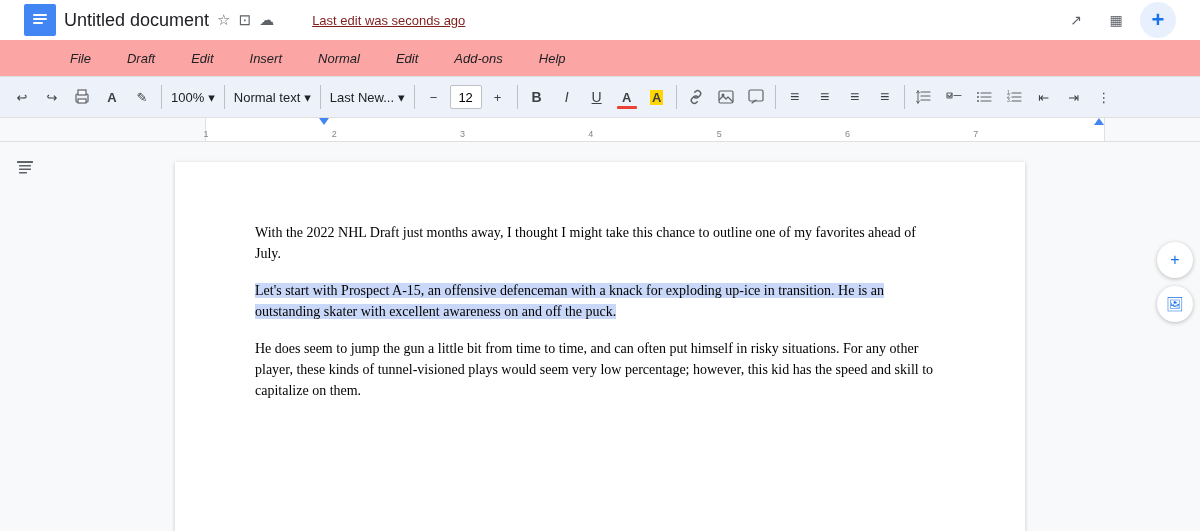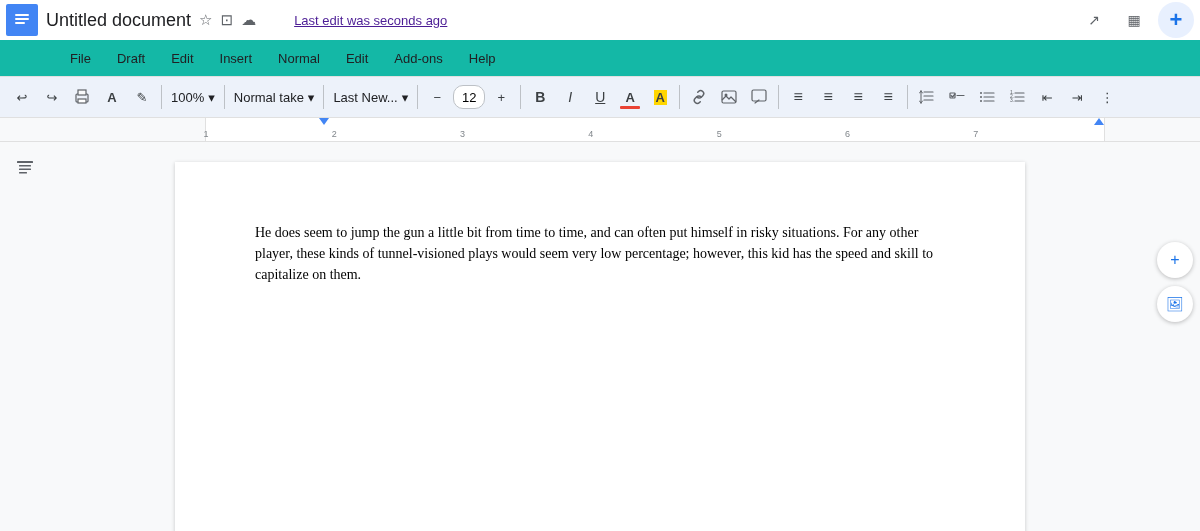--- a/index.html
+++ b/index.html
@@ -19,23 +19,24 @@
       font-size: 18px;
       color: #202124;
       font-weight: 400;
     }
 
     
     .menu-bar {
       display: flex;
       align-items: center;
       padding: 0 12px 0 60px;
-      background: #14b8a6;
+      background: #fca5a5;
       height: 36px;
-      gap: 6px;
+      gap: 16px;
+      font-style: italic;
     }
     .menu-item {
       padding: 4px 10px;
       cursor: pointer;
       border-radius: 4px;
       font-size: 13px;
       color: #202124;
     }
     .last-edit {
       font-size: 13px;
@@ -101,21 +102,21 @@
       align-items: center;
       gap: 2px;
     }
     .font-size-input {
       width: 32px;
       height: 24px;
       border: 1px solid #bdc1c6;
       text-align: center;
       font-size: 13px;
       background: white;
-      border-radius: 10px;
+      border-radius: 2px;
     }
     .bold-btn { font-weight: bold; font-size: 14px; }
     .italic-btn { font-style: italic; font-size: 14px; }
     .underline-btn { text-decoration: underline; font-size: 14px; }
 
     
     .ruler {
       height: 24px;
       background: #f8f9fa;
       border-bottom: 1px solid #e0e0e0;
@@ -209,21 +210,21 @@
       cursor: pointer;
       font-size: 16px;
       color: #1a73e8;
     }
 
     
     .full-header {
       display: flex;
       align-items: center;
       background: #fff;
-      padding: 4px 6px;
+      padding: 4px 24px;
       height: 40px;
       gap: 8px;
     }
     .full-header-right {
       margin-left: auto;
       display: flex;
       align-items: center;
       gap: 8px;
     }
     .circle-btn {
@@ -247,21 +248,21 @@
       <rect width="20" height="26" rx="2" fill="#4285F4"></rect>
       <rect x="3" y="7" width="14" height="2" rx="1" fill="white"></rect>
       <rect x="3" y="11" width="14" height="2" rx="1" fill="white"></rect>
       <rect x="3" y="15" width="10" height="2" rx="1" fill="white"></rect>
     </svg>
   </div>
   <span class="doc-title">Untitled document</span>
   <span style="color:#5f6368;font-size:15px;">☆</span>
   <span style="color:#5f6368;font-size:15px;">⊡</span>
   <span style="color:#5f6368;font-size:15px;">☁</span>
-  <span class="last-edit" style="margin-left:30px;font-size:13px;color:#4c1d95;text-decoration:underline;">Last edit was seconds ago</span>
+  <span class="last-edit" style="margin-left:30px;font-size:13px;color:#7f1d1d;text-decoration:underline;">Last edit was seconds ago</span>
   <div class="full-header-right">
     <div class="icon-btn" style="font-size:14px;">↗</div>
     <div class="icon-btn" style="font-size:14px;">▦</div>
     <div class="circle-btn" style="width:36px;height:36px;background:#e8f0fe;border-radius:50%;font-size:22px;color:#1a73e8;display:flex;align-items:center;justify-content:center;">+</div>
   </div>
 </div>
 
 <div class="menu-bar">
   <span class="menu-item">File</span>
   <span class="menu-item">Draft</span>
@@ -285,21 +286,21 @@
   </div>
   <div class="toolbar-btn" style="font-weight:bold;">A</div>
   <div class="toolbar-btn">✎</div>
   <div class="toolbar-divider"></div>
   <div class="toolbar-select">
     <span>100%</span>
     <span>▾</span>
   </div>
   <div class="toolbar-divider"></div>
   <div class="toolbar-select">
-    <span>Normal take</span>
+    <span>Normal text</span>
     <span>▾</span>
   </div>
   <div class="toolbar-divider"></div>
   <div class="toolbar-select">
     <span>Last New...</span>
     <span>▾</span>
   </div>
   <div class="toolbar-divider"></div>
   <div class="font-size-control">
     <div class="toolbar-btn">−</div>
@@ -407,20 +408,26 @@
           <rect x="4" y="7" width="12" height="1.5" rx="0.5" fill="#5f6368"></rect>
           <rect x="4" y="10.5" width="12" height="1.5" rx="0.5" fill="#5f6368"></rect>
           <rect x="4" y="14" width="8" height="1.5" rx="0.5" fill="#5f6368"></rect>
         </svg>
     </div>
   </div>
 
   <div class="doc-area">
     <div class="doc-page">
       <div class="doc-paragraph">
+        <span>With the 2022 NHL Draft just months away, I thought I might take this chance to outline one of my favorites ahead of July.</span>
+      </div>
+      <div class="doc-paragraph">
+        <span class="highlighted-text">Let's start with Prospect A-15, an offensive defenceman with a knack for exploding up-ice in transition. He is an outstanding skater with excellent awareness on and off the puck.</span>
+      </div>
+      <div class="doc-paragraph">
         <span>He does seem to jump the gun a little bit from time to time, and can often put himself in risky situations. For any other player, these kinds of tunnel-visioned plays would seem very low percentage; however, this kid has the speed and skill to capitalize on them.</span>
       </div>
     </div>
   </div>
 
   <div class="right-panel">
     <div class="right-panel-btn" title="Add note">+</div>
     <div class="right-panel-btn" title="Image" style="font-size:14px;">🖼</div>
   </div>
 </div>

